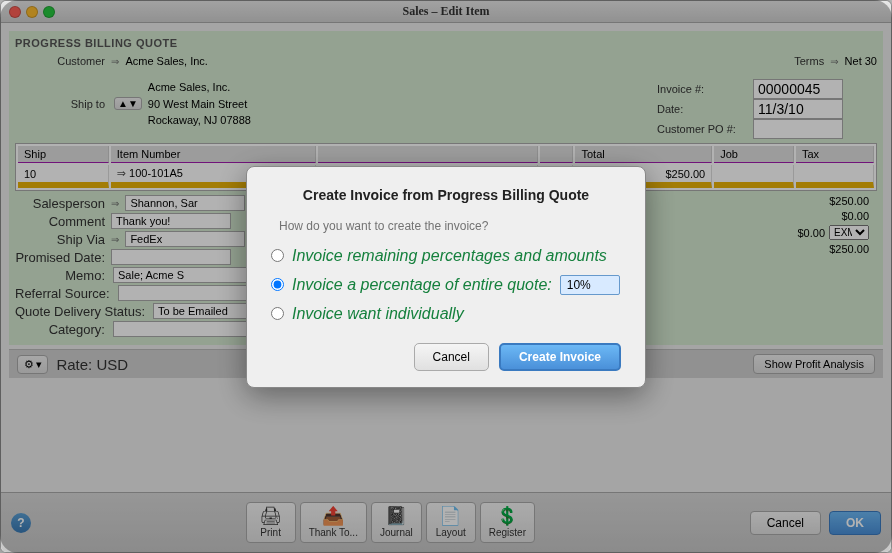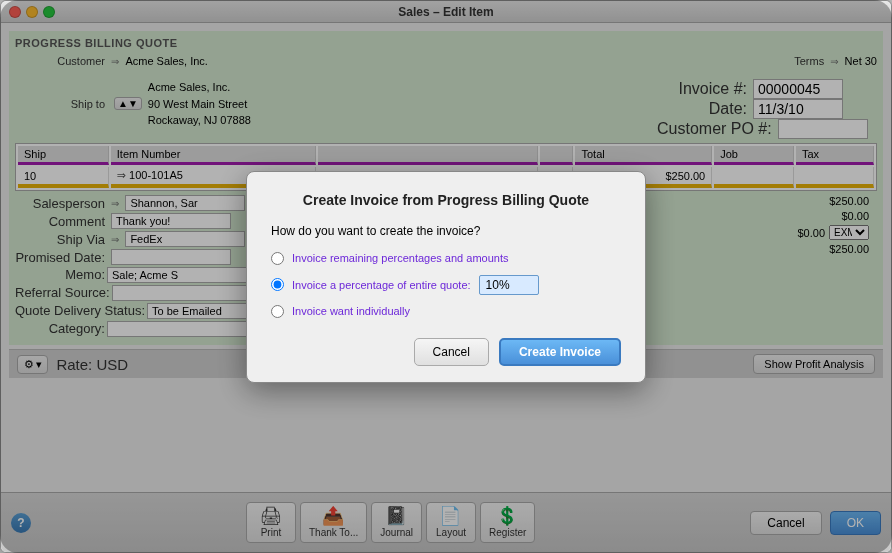--- a/index.html
+++ b/index.html
@@ -50,20 +50,21 @@
     .tl-min { background: #febc2e; }
     .tl-max { background: #28c840; }
 
     .titlebar-title {
       position: absolute;
       left: 50%;
       transform: translateX(-50%);
       font-size: 12px;
       color: #333;
       font-weight: bold;
+      font-family: Liberation Serif, serif;
     }
 
     
     .main-content {
       flex: 1;
       display: flex;
       flex-direction: column;
       padding: 8px;
       gap: 4px;
       overflow: hidden;
@@ -98,30 +99,30 @@
     
     .data-table {
       background: white;
       border: 1px solid #aaa;
       font-size: 11px;
       width: 100%;
     }
 
     .data-table th {
       background: #e0e0e0;
-      border-bottom: 3px solid #a21caf;
+      border-bottom: 1px solid #a21caf;
       border-right: 1px solid #ccc;
       padding: 2px 6px;
       text-align: left;
       font-weight: normal;
     }
 
     .data-table td {
       border-right: 1px solid #ddd;
-      border-bottom: 4px solid #eab308;
+      border-bottom: 6px solid #eab308;
       padding: 2px 6px;
     }
 
     
     .bottom-toolbar {
       height: 60px;
       background: linear-gradient(to bottom, #d8d8d8, #c8c8c8);
       border-top: 1px solid #aaa;
       border-radius: 0 0 6px 6px;
       display: flex;
@@ -171,21 +172,21 @@
 
     .btn-cancel-main {
       background: linear-gradient(to bottom, #f5f5f5, #e0e0e0);
       border: 1px solid #aaa;
     }
 
     .btn-ok {
       background: linear-gradient(to bottom, #6cb8f5, #4a90d9);
       border: 1px solid #3a7ac0;
       color: white;
-      font-weight: normal;
+      font-weight: bold;
     }
 
     
     .help-btn {
       width: 20px;
       height: 20px;
       border-radius: 50%;
       background: linear-gradient(to bottom, #5a9fd4, #3a7ab5);
       color: white;
       font-size: 12px;
@@ -258,38 +259,40 @@
     .modal-title {
       text-align: center;
       font-size: 14px;
       font-weight: bold;
       color: #222;
       margin-bottom: 16px;
     }
 
     .modal-question {
       font-size: 12px;
-      color: #000000;
+      color: #737373;
       margin-bottom: 14px;
+      margin-left: 8px;
     }
 
     .radio-option {
       display: flex;
       align-items: center;
       gap: 8px;
       margin-bottom: 10px;
     }
 
     .radio-option input[type="radio"] {
       cursor: pointer;
     }
 
     .radio-label {
-      font-size: 11px;
-      color: #6d28d9;
+      font-size: 16px;
+      color: #15803d;
+      font-style: italic;
     }
 
     .pct-input {
       background: #d8eaff;
       border: 1px solid #6699cc;
       padding: 2px 6px;
       width: 60px;
       font-size: 12px;
       border-radius: 2px;
     }
@@ -345,23 +348,22 @@
       margin-left: 3px;
     }
 
     .right-row {
       display: flex;
       align-items: center;
       gap: 6px;
     }
 
     .right-label {
-      font-size: 16px;
+      font-size: 11px;
       color: #333;
-      text-align: right;
       min-width: 90px;
     }
 
     .short-field {
       background: white;
       border: 1px solid #aaa;
       padding: 1px 4px;
       font-size: 14px;
       width: 90px;
     }
@@ -406,22 +408,22 @@
       gap: 8px;
     }
 
     .total-val {
       min-width: 70px;
       text-align: right;
     }
 
     .memo-row, .ref-row, .qds-row, .cat-row {
       display: flex;
-      align-items: flex-start;
-      gap: 2px;
+      align-items: center;
+      gap: 8px;
       margin-bottom: 2px;
     }
 
     .wide-field {
       background: white;
       border: 1px solid #aaa;
       padding: 1px 4px;
       font-size: 11px;
       width: 300px;
     }

